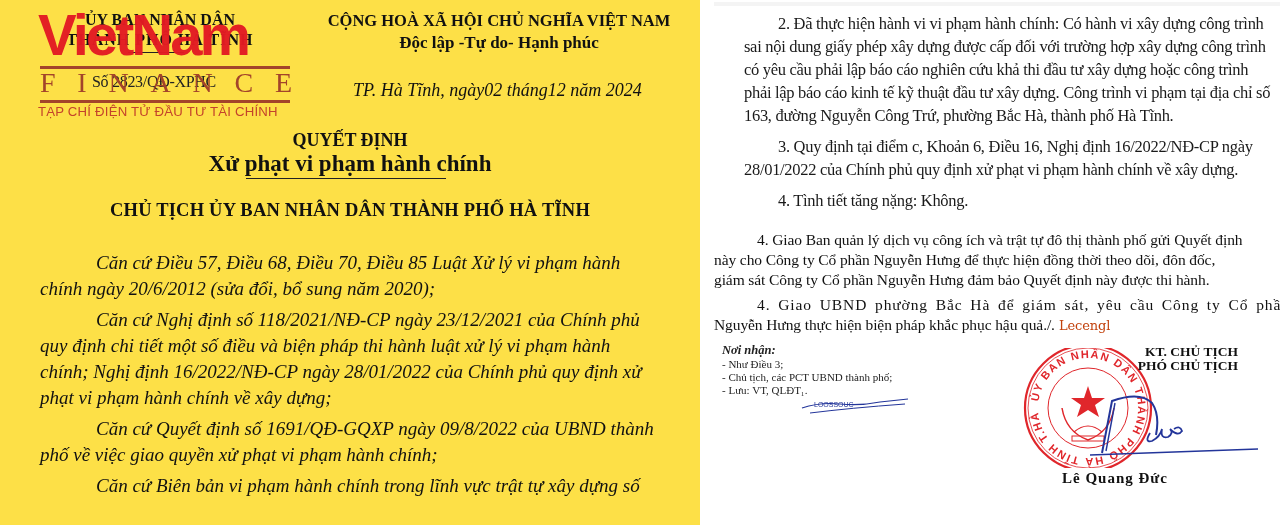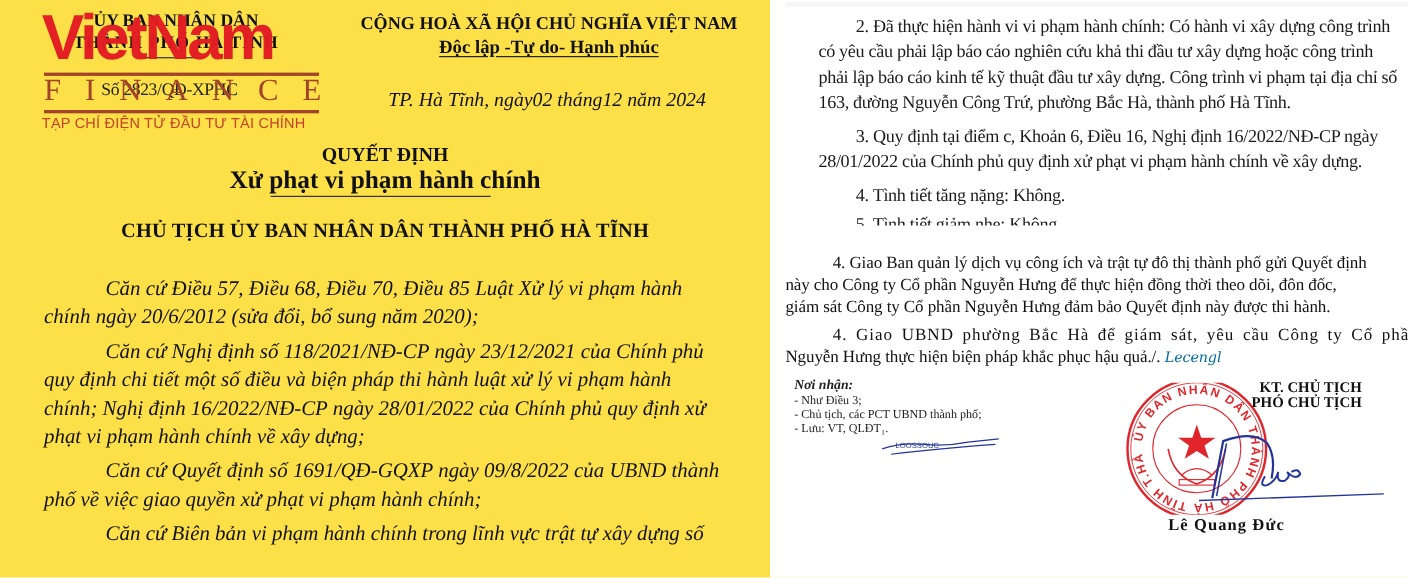--- a/index.html
+++ b/index.html
@@ -8,21 +8,21 @@
 
   
   .left-doc { position: absolute; left: 0; top: 0; width: 700px; height: 525px; background: #fde047; overflow: hidden; }
 
   .agency { position: absolute; left: 40px; top: 10px; width: 240px; text-align: center; font-weight: bold; font-size: 16px; line-height: 20px; }
   .agency .line2 { letter-spacing: 1px; }
   .agency-rule { position: absolute; left: 128px; top: 52px; width: 56px; height: 1px; background: #222; }
   .doc-number { position: absolute; left: 92px; top: 73px; font-size: 16px; color: #222; letter-spacing: -0.3px; }
 
   .nation { position: absolute; left: 318px; top: 10px; width: 362px; text-align: center; font-weight: bold; font-size: 16.5px; line-height: 22px; }
-  .motto { display: inline-block; font-size: 17px; text-decoration: underline; text-underline-offset: 3px; }
+  .motto { display: inline-block; font-size: 17px; text-underline-offset: 3px; }
   .place-date { position: absolute; left: 353px; top: 80px; font-style: italic; font-size: 18px; }
 
   .decision-title { position: absolute; left: 0; top: 128px; width: 700px; text-align: center; font-weight: bold; font-size: 18px; line-height: 24px; }
   .decision-sub { font-size: 23px; }
   .decision-rule { position: absolute; left: 246px; top: 178px; width: 200px; height: 1px; background: #222; }
   .authority { position: absolute; left: 0; top: 200px; width: 700px; text-align: center; font-weight: bold; font-size: 18.5px; letter-spacing: 0.2px; }
 
   .basis { position: absolute; left: 40px; top: 250px; width: 700px; font-style: italic; font-size: 19px; line-height: 26px; white-space: nowrap; }
   .basis p { margin-bottom: 5px; }
   .basis .indent { padding-left: 56px; }
@@ -42,21 +42,21 @@
   .rtop p { margin-bottom: 0; }
   .rtop .ind { padding-left: 34px; }
   .rtop .gap { margin-top: 8px; }
   .rtop .cut { height: 12px; overflow: hidden; margin-top: 4px; line-height: 22px; }
 
   .rbottom { position: absolute; left: 14px; top: 230px; width: 556px; font-family: "Liberation Serif", serif; font-size: 15.5px; line-height: 20px; color: #111; white-space: nowrap; letter-spacing: -0.1px; }
   .rbottom .ind { padding-left: 43px; }
   .rbottom .gap { margin-top: 5px; }
   .rbottom .spread { letter-spacing: 0.9px; word-spacing: 3px; }
 
-  .scribble { display: inline-block; margin-left: 4px; font-family: "DejaVu Serif", serif; font-style: italic; font-size: 13px; color: #0369a1; }
+  .scribble { display: inline-block; margin-left: 4px; font-family: "DejaVu Serif", serif; font-size: 13px; color: #c2410c; }
 
   .recipients { position: absolute; left: 22px; top: 344px; font-family: "Liberation Serif", serif; font-size: 11px; line-height: 13px; color: #222; }
   .recipients .head { font-weight: bold; font-style: italic; font-size: 12.5px; margin-bottom: 1px; }
   .initial-stamp { position: absolute; left: 100px; top: 396px; width: 110px; height: 20px; }
 
   .sign-block { position: absolute; left: 338px; top: 345px; width: 200px; text-align: right; font-weight: bold; font-size: 13.5px; line-height: 14px; color: #111; }
   .signer-name { position: absolute; left: 362px; top: 470px; font-weight: bold; font-size: 15px; letter-spacing: 1px; color: #111; }
   .seal { position: absolute; left: 318px; top: 348px; width: 140px; height: 120px; }
   .signature { position: absolute; left: 390px; top: 393px; width: 170px; height: 65px; }
 </style>
@@ -120,27 +120,27 @@
     <div class="wm-bar2"></div>
     <div class="wm-tag">TẠP CHÍ ĐIỆN TỬ ĐẦU TƯ TÀI CHÍNH</div>
   </div>
 </div>
 
 <div class="right-doc">
   <div class="right-top-edge"></div>
 
   <div class="rtop">
     <p class="ind">2. Đã thực hiện hành vi vi phạm hành chính: Có hành vi xây dựng công trình</p>
+    <p>sai nội dung giấy phép xây dựng được cấp đối với trường hợp xây dựng công trình</p>
     <p>có yêu cầu phải lập báo cáo nghiên cứu khả thi đầu tư xây dựng hoặc công trình</p>
     <p>phải lập báo cáo kinh tế kỹ thuật đầu tư xây dựng. Công trình vi phạm tại địa chỉ số</p>
     <p>163, đường Nguyễn Công Trứ, phường Bắc Hà, thành phố Hà Tĩnh.</p>
     <p class="ind gap">3. Quy định tại điểm c, Khoản 6, Điều 16, Nghị định 16/2022/NĐ-CP ngày</p>
     <p>28/01/2022 của Chính phủ quy định xử phạt vi phạm hành chính về xây dựng.</p>
     <p class="ind gap">4. Tình tiết tăng nặng: Không.</p>
-    <p class="ind cut">5. Tình tiết giảm nhẹ: Không.</p>
   </div>
 
   <div class="rbottom">
     <div class="ind">4. Giao Ban quản lý dịch vụ công ích và trật tự đô thị thành phố gửi Quyết định</div>
     <div>này cho Công ty Cổ phần Nguyễn Hưng để thực hiện đồng thời theo dõi, đôn đốc,</div>
     <div>giám sát Công ty Cổ phần Nguyễn Hưng đảm bảo Quyết định này được thi hành.</div>
     <div class="ind gap spread">4. Giao UBND phường Bắc Hà để giám sát, yêu cầu Công ty Cổ phần</div>
     <div><span>Nguyễn Hưng thực hiện biện pháp khắc phục hậu quả./.</span><span class="scribble">Lecengl</span></div>
   </div>
 

